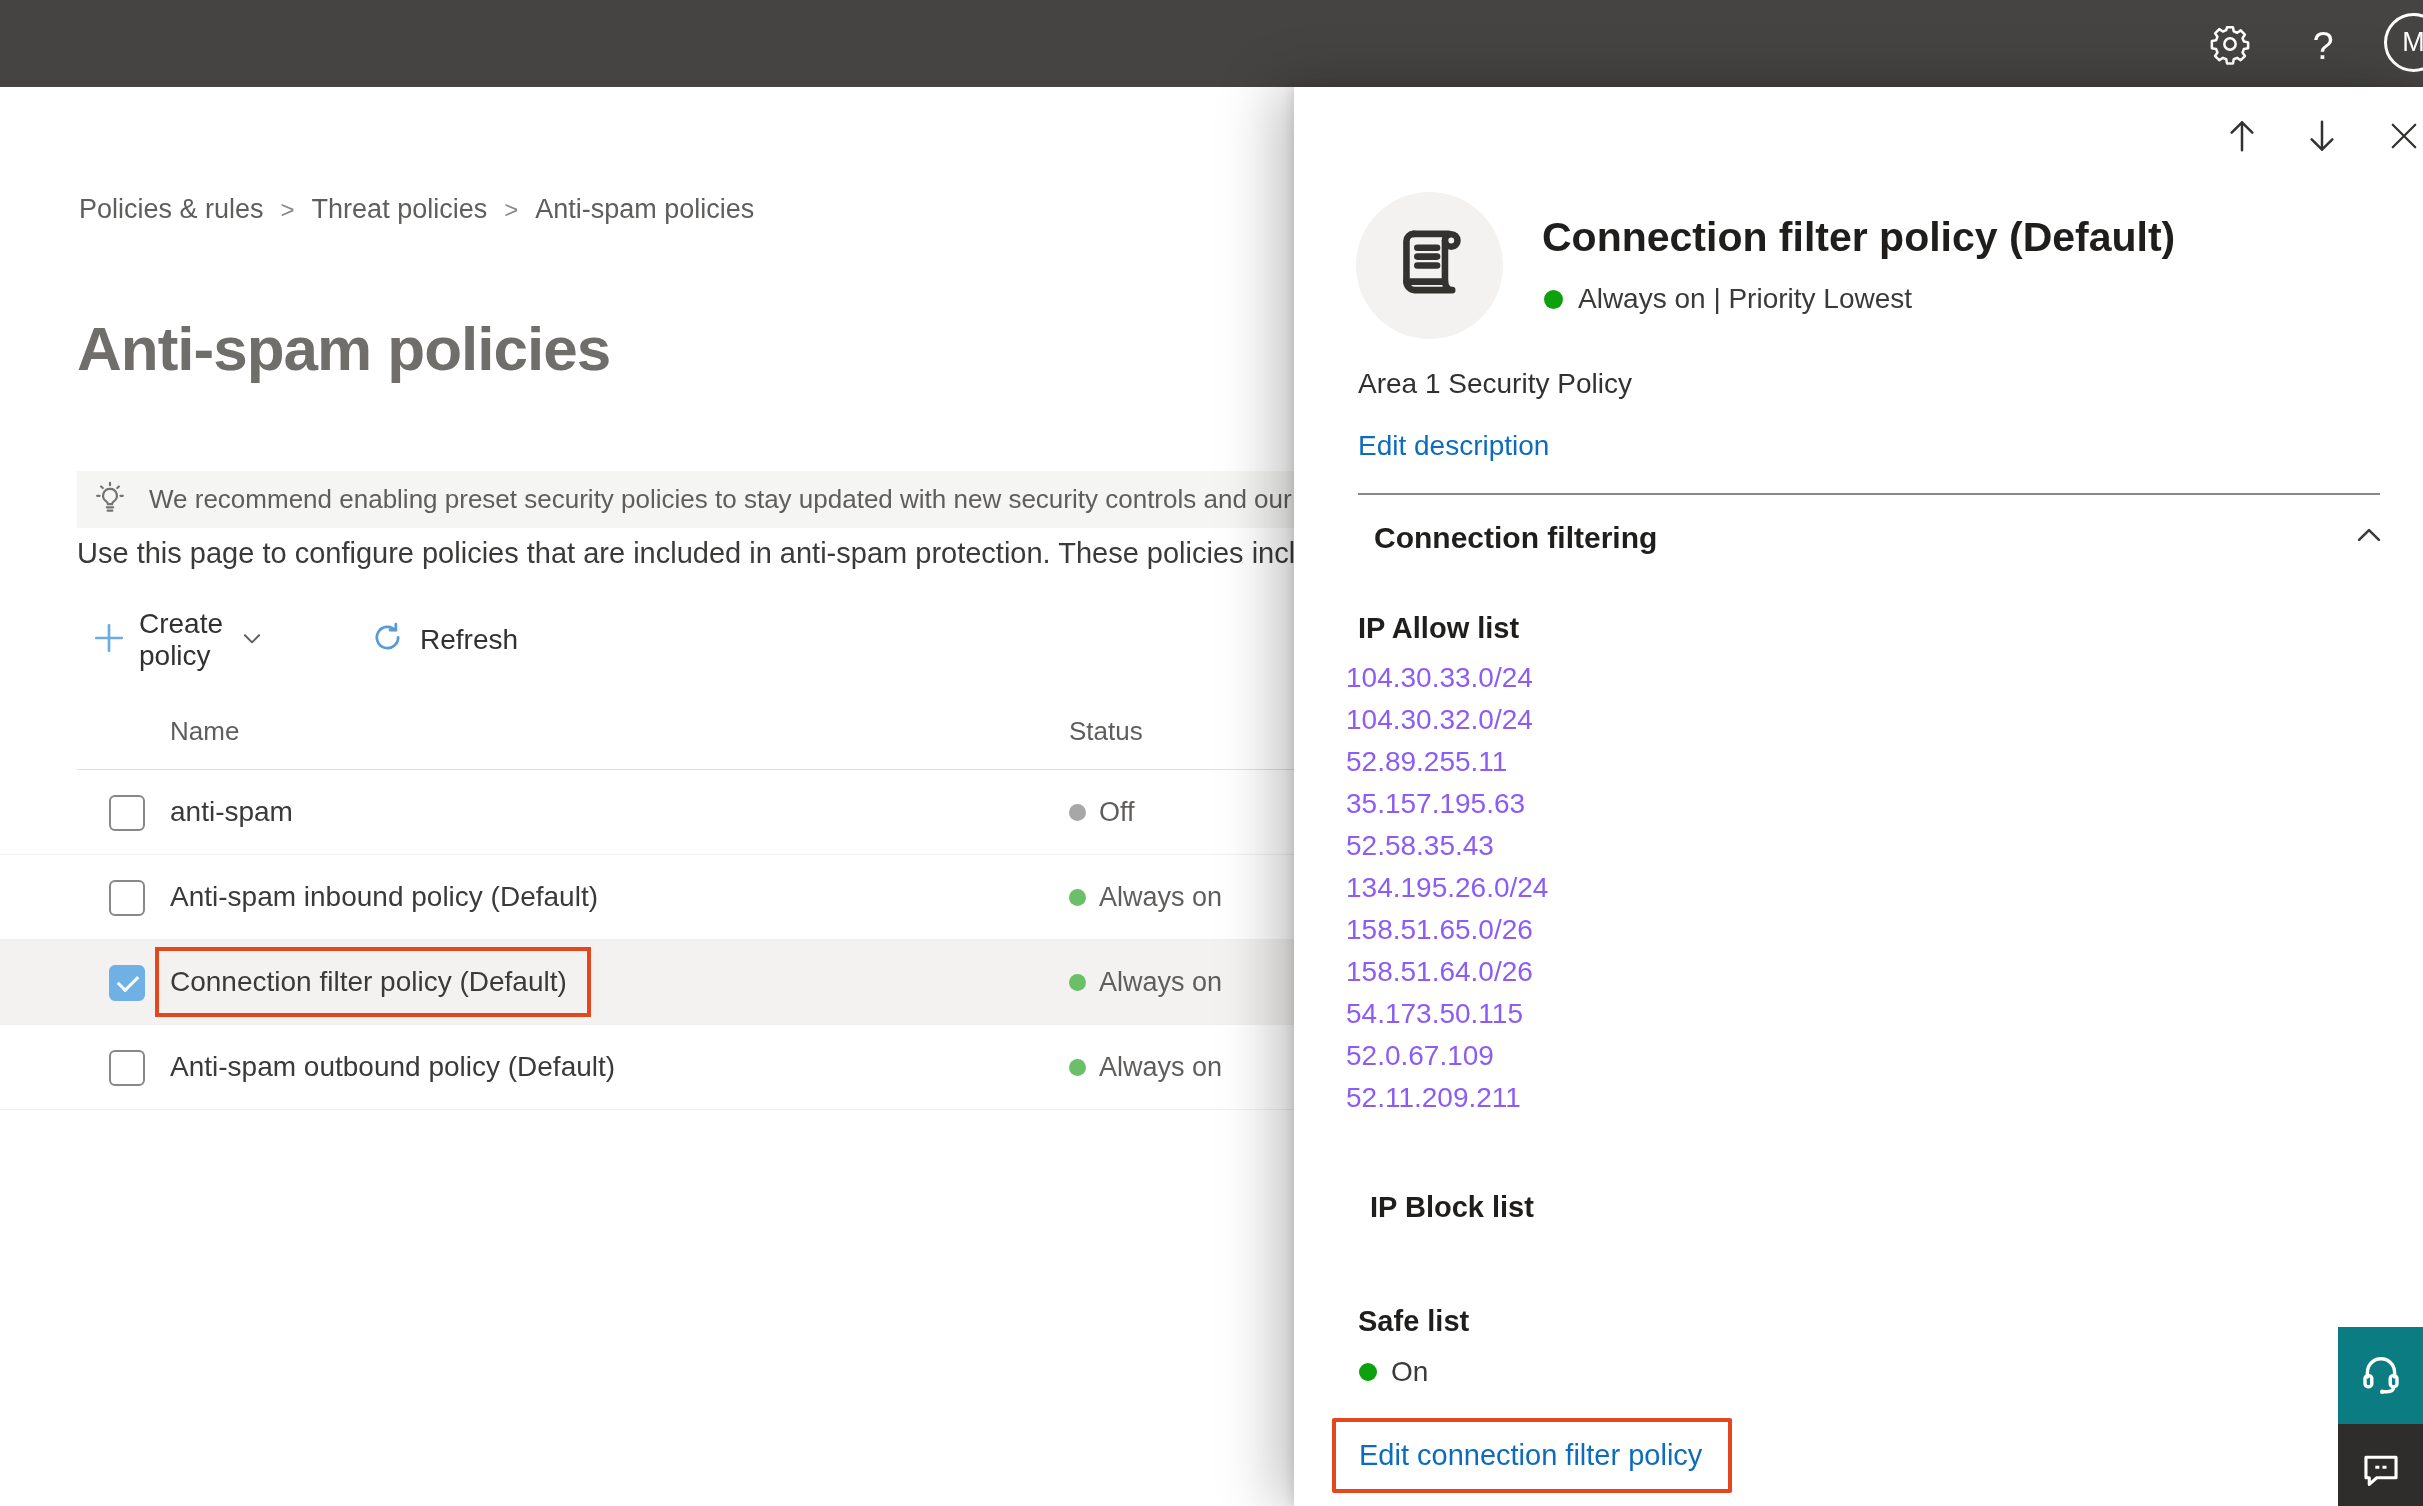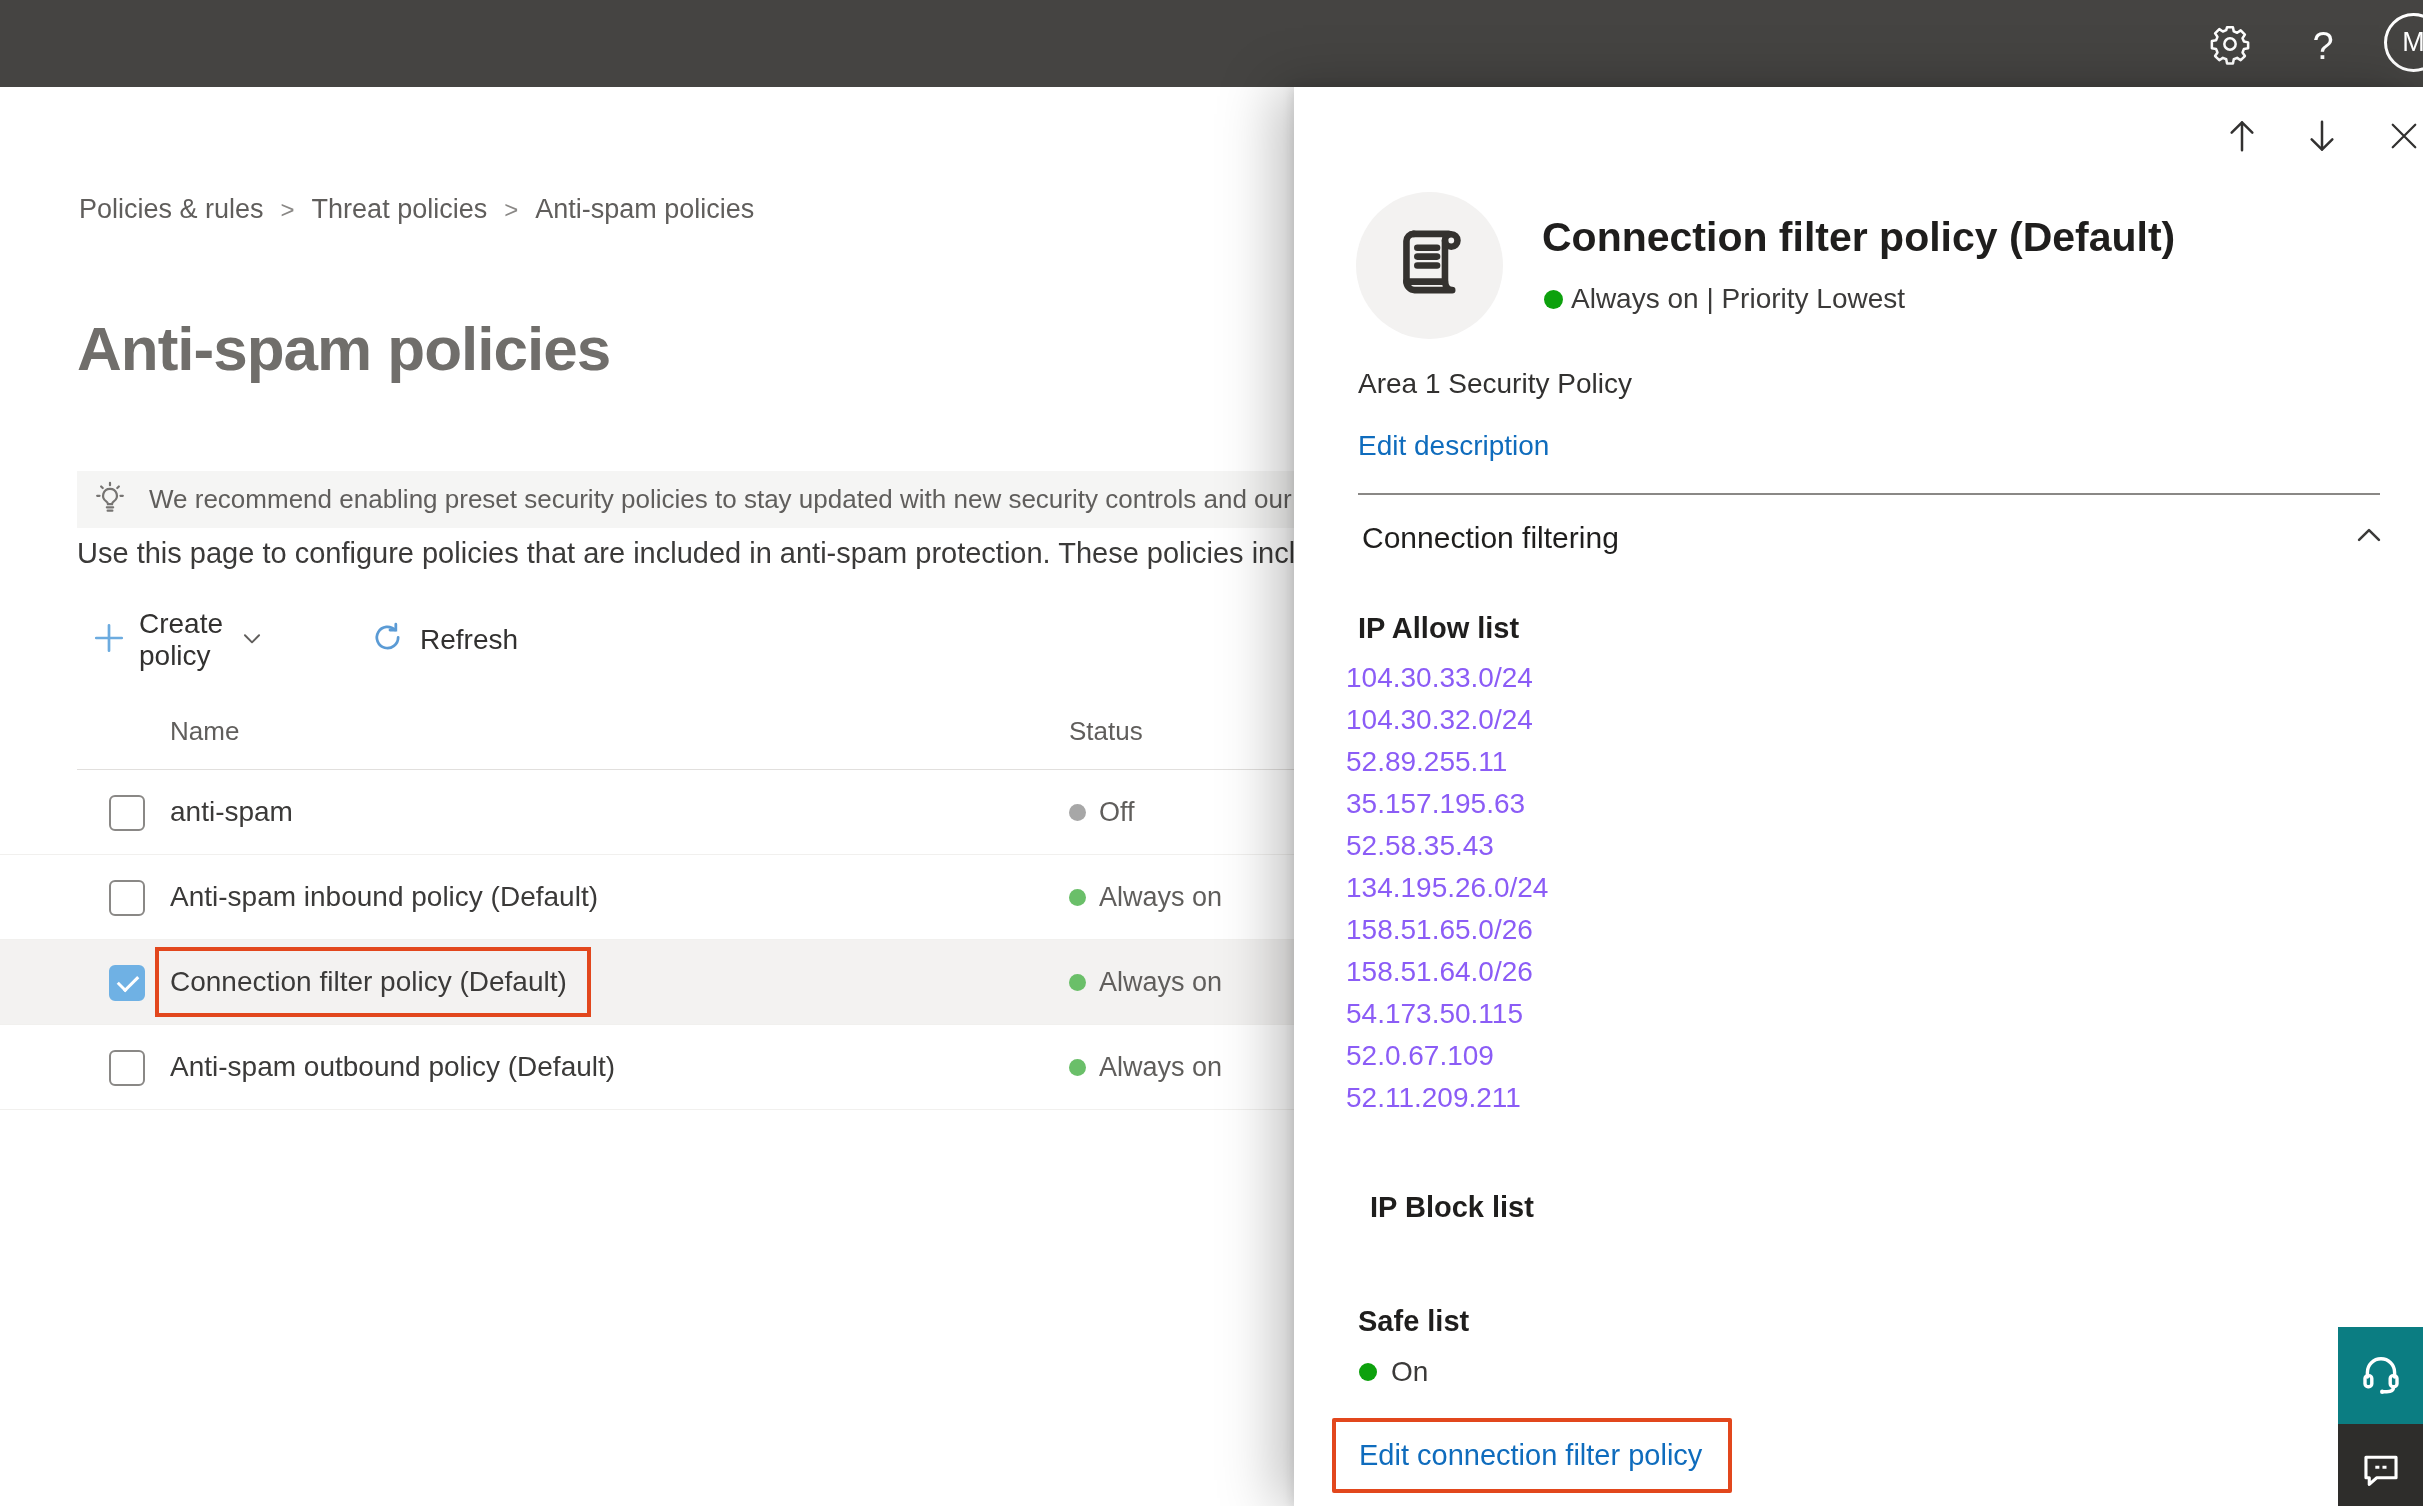--- a/index.html
+++ b/index.html
@@ -49,29 +49,29 @@
   .dot { width:17px; height:17px; border-radius:50%; flex:none; }
   .status-label { font-size:27px; color:#605e5c; }
 
   
   .flyout { position:absolute; left:1294px; top:87px; width:1130px; height:1420px; background:#fff; box-shadow:-18px 0 54px rgba(0,0,0,.25), -2px 0 10px rgba(0,0,0,.10); }
   .fly-nav-btn { position:absolute; top:28px; width:46px; height:46px; display:flex; align-items:center; justify-content:center; cursor:pointer; }
   .up-btn { left:925px; } .down-btn { left:1005px; } .close-btn { left:1087px; }
 
   .policy-icon-circle { position:absolute; left:62px; top:105px; width:147px; height:147px; border-radius:50%; background:#f3f2f1; display:flex; align-items:center; justify-content:center; }
   .fly-title { position:absolute; left:248px; top:127px; width:851px; font-size:41px; font-weight:bold; color:#1f1e1d; }
-  .fly-status { position:absolute; left:250px; top:196px; display:flex; align-items:center; gap:8px; }
+  .fly-status { position:absolute; left:250px; top:196px; display:flex; align-items:center; gap:15px; }
   .fly-status .status-text { font-size:28px; color:#3b3a39; }
 
   .fly-desc { position:absolute; left:64px; top:281px; font-size:28px; color:#323130; }
   .link { color:#0f6cbd; cursor:pointer; }
   .edit-desc { position:absolute; left:64px; top:343px; font-size:28px; }
   .fly-divider { position:absolute; left:64px; top:406px; width:1022px; height:2px; background:#8a8886; }
 
-  .section-head { position:absolute; left:68px; top:434px; font-size:30px; font-weight:normal; color:#1f1e1d; cursor:pointer; }
+  .section-head { position:absolute; left:80px; top:434px; font-size:30px; font-weight:bold; color:#1f1e1d; cursor:pointer; }
   .chevron-up-btn { position:absolute; left:1055px; top:430px; width:40px; height:40px; display:flex; align-items:center; justify-content:center; cursor:pointer; }
 
   .ip-allow-title { position:absolute; left:64px; top:525px; font-size:29px; font-weight:bold; color:#1f1e1d; }
   .ip-list { position:absolute; left:52px; top:570px; font-size:28px; color:#8b5cf6; line-height:42px; }
   .ip-block-title { position:absolute; left:76px; top:1104px; font-size:29px; font-weight:bold; color:#1f1e1d; }
   .safe-title { position:absolute; left:64px; top:1218px; font-size:29px; font-weight:bold; color:#1f1e1d; }
   .safe-status { position:absolute; left:65px; top:1269px; display:flex; align-items:center; gap:14px; }
   .safe-status .status-label { font-size:28px; color:#3b3a39; }
 
   .edit-box { position:absolute; left:38px; top:1331px; border:4px solid #e2471d; border-radius:2px; }

